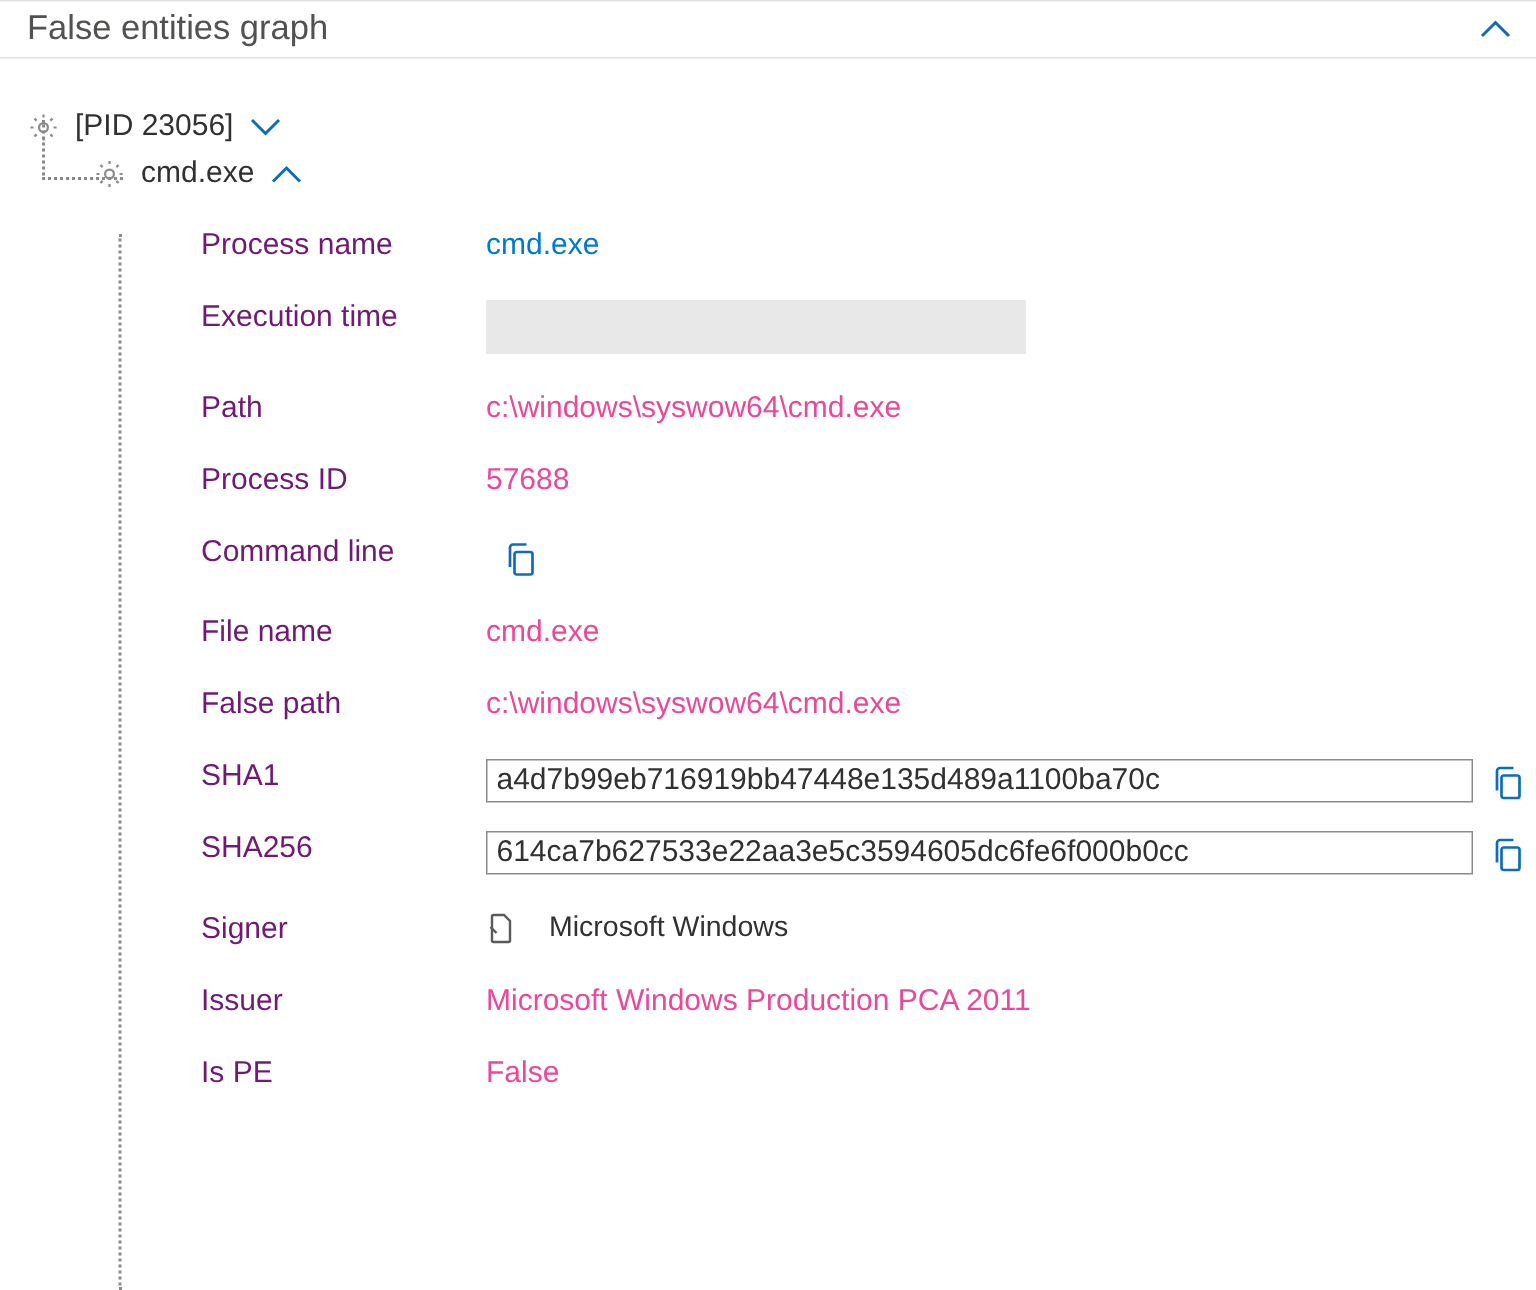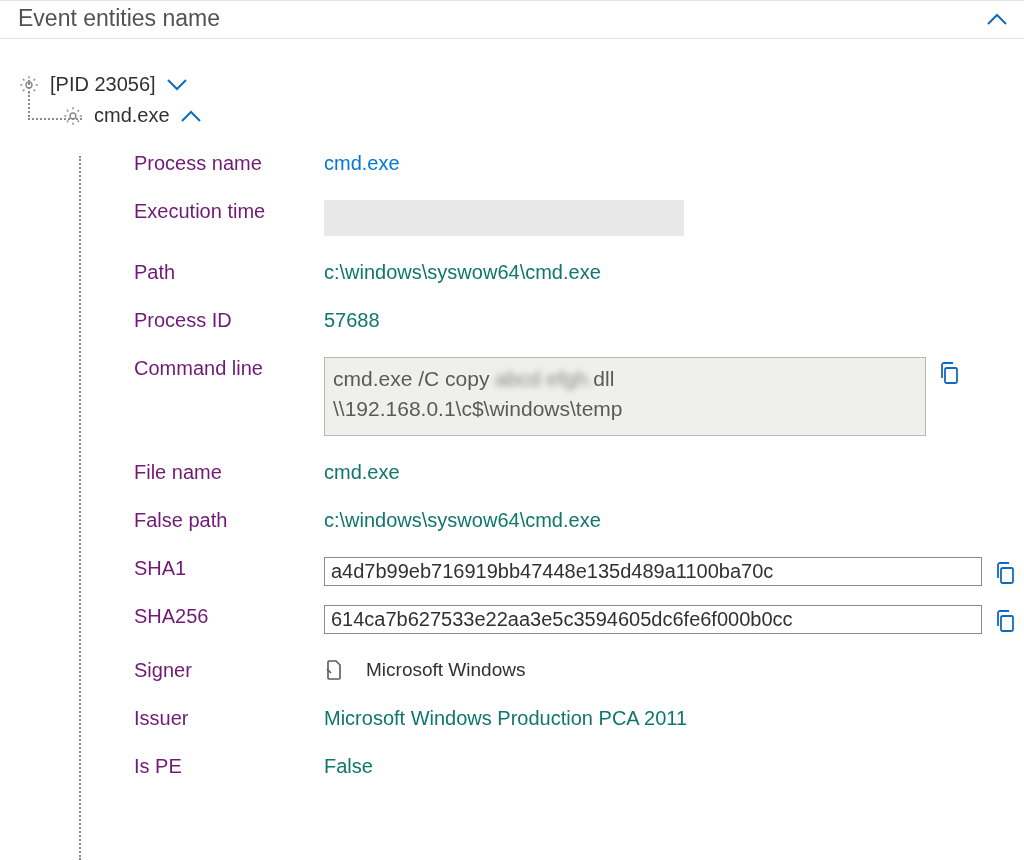--- a/index.html
+++ b/index.html
@@ -75,21 +75,21 @@
   .label {
     width: 190px;
     flex: 0 0 190px;
     color: #701a75;
     font-size: 20px;
     font-weight: 400;
     margin-left: 28px;
   }
   .value {
     font-size: 20px;
-    color: #0f766e;
+    color: #ec4899;
   }
   .value.link { color: #0078d4; }
   .redact {
     background: #e8e8e8;
     height: 36px;
     width: 360px;
   }
   .code-box {
     border: 1px solid #b7b7b7;
     background: #efefec;
@@ -118,21 +118,21 @@
     padding-top: 4px;
     cursor: pointer;
   }
   .signer-val { display:flex; align-items:flex-start; gap:22px; color:#323130; }
   .ext-icon { color:#5a5a5a; display:inline-flex; }
 </style>
 </head>
 <body>
 
 <div class="panel-header">
-  <span class="panel-title">Event entities name</span>
+  <span class="panel-title">False entities graph</span>
   <span class="chevron">
     <svg width="22" height="14" viewBox="0 0 22 14">
         <polyline points="2,12 11,3 20,12" fill="none" stroke="#0f6cbd" stroke-width="2"></polyline>
       </svg>
   </span>
 </div>
 
 <div class="vline"></div>
 
 <div class="tree">
@@ -185,24 +185,20 @@
     <div class="value">c:\windows\syswow64\cmd.exe</div>
   </div>
 
   <div class="row">
     <div class="label">Process ID</div>
     <div class="value">57688</div>
   </div>
 
   <div class="row">
     <div class="label">Command line</div>
-    <div class="code-box">
-      <span>cmd.exe /C copy </span><span class="blur1">abcd efgh.</span><span>dll</span><br>
-      <span>\\192.168.0.1\c$\windows\temp</span>
-    </div>
     <span class="copy-icon">
       <svg width="22" height="24" viewBox="0 0 22 24" fill="none" stroke="#0f6cbd" stroke-width="1.8">
         <rect x="7" y="7" width="12" height="15" rx="1.5"></rect>
         <path d="M4 17V4a2 2 0 0 1 2-2h9"></path>
       </svg>
     </span>
   </div>
 
   <div class="row">
     <div class="label">File name</div>

